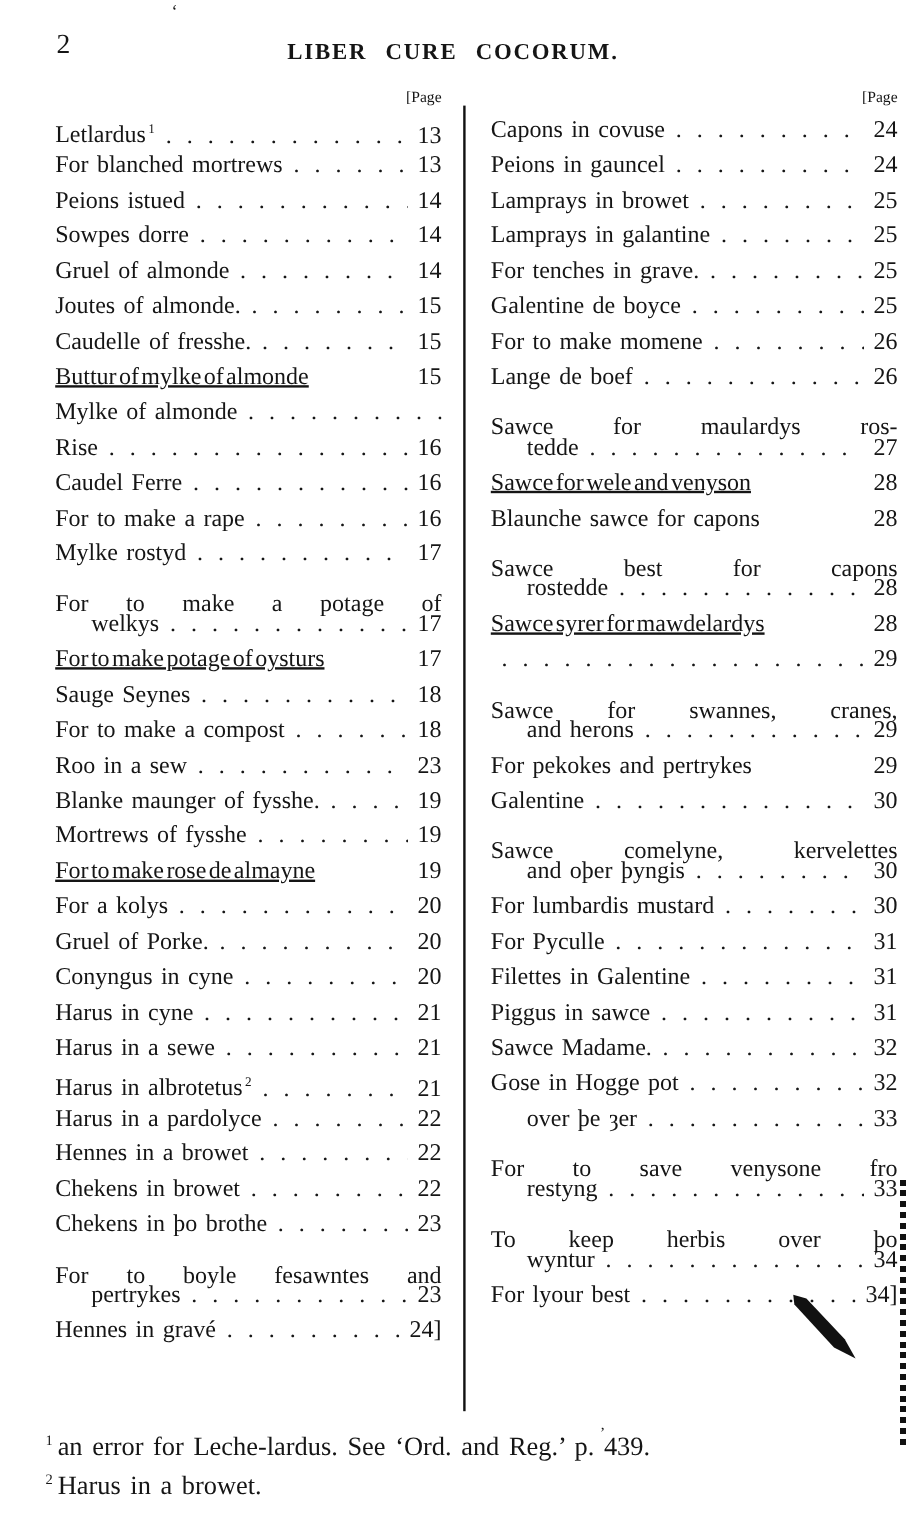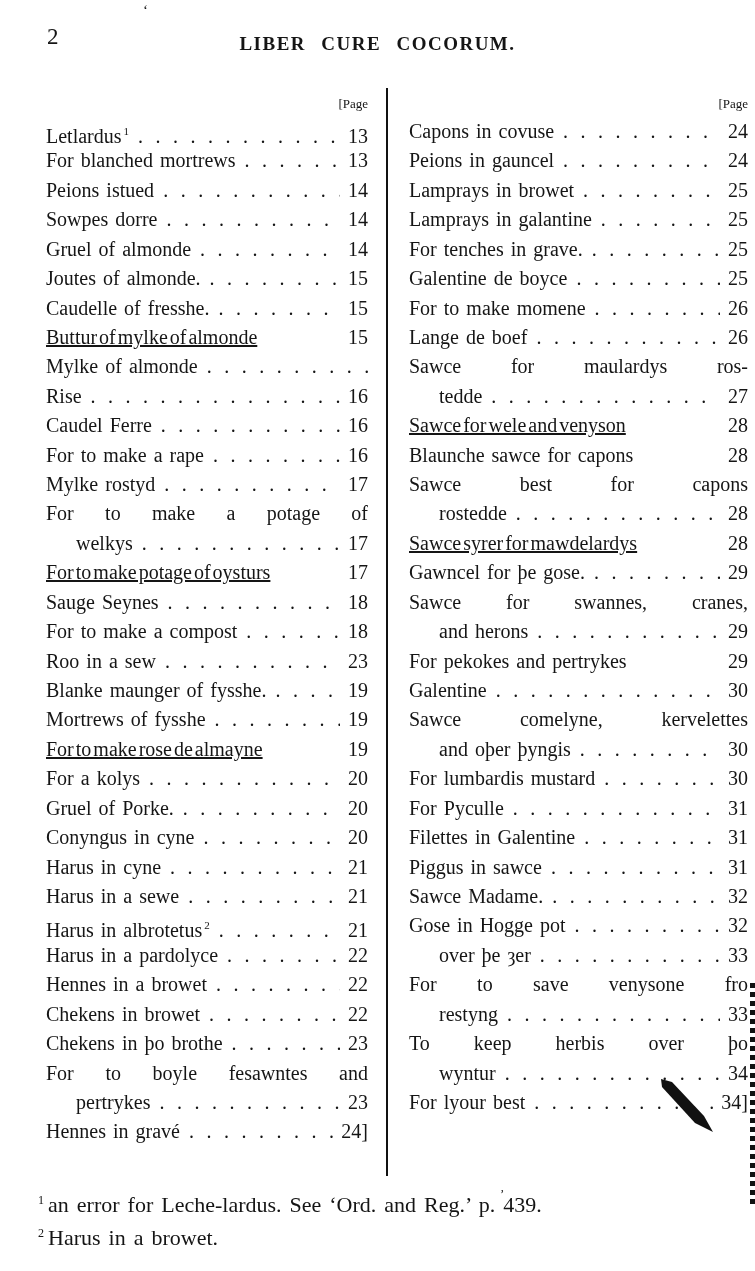--- a/index.html
+++ b/index.html
@@ -18,35 +18,35 @@
   .tick-foot { position:absolute; left:500px; top:1186px; font-size:13px; }
 
   .title {
     position:absolute; left:0; top:33px; width:755px;
     text-align:center; font-size:19px; font-weight:bold;
     letter-spacing:1.5px; word-spacing:9px;
   }
 
   .divider { position:absolute; left:386px; top:88px; width:2px; height:1088px; background:#111; }
 
-  .col { position:absolute; top:91px; }
+  .col { position:absolute; top:68px; }
   .col.left  { left:46px;  width:322px; }
   .col.right { left:409px; width:339px; }
 
   .col-header { height:26px; line-height:26px; text-align:right; font-size:13px; }
 
   .toc-line {
     display:flex; align-items:baseline;
     height:29.43px; line-height:29.43px;
     font-size:20px; white-space:nowrap;
     word-spacing:2px;
   }
   .toc-line.indent { padding-left:30px;align-items:center; }
   .entry-text { flex:0 0 auto; }
-  .entry-text.justify { flex:1 1 auto; text-align:justify; text-align-last:justify; }
+  .entry-text.justify { flex:1 1 auto; text-align:justify; text-align-last:justify;margin-top:13px; }
   .entry-text.tight { word-spacing:-3px;text-decoration:underline; }
   .entry-text sup, .footnote sup { font-size:0.55em; vertical-align:super; letter-spacing:0; }
   .entry-text sup { margin-left:2px; }
   .dots {
     flex:1 1 auto; min-width:0;
     overflow:hidden; white-space:nowrap;
     letter-spacing:12.5px; padding-left:9px;
   }
   .pagenum { flex:0 0 auto; padding-left:8px; text-align:right; }
 
@@ -315,21 +315,20 @@
           <span class="entry-text">rostedde</span>
           <span class="dots">........................................</span>
           <span class="pagenum">28</span>
         </div>
         <div class="toc-line">
           <span class="entry-text tight">Sawce syrer for mawdelardys</span>
           <span class="dots"></span>
           <span class="pagenum">28</span>
         </div>
         <div class="toc-line">
-          <span class="entry-text">Gawncel for þe gose.</span>
           <span class="dots">........................................</span>
           <span class="pagenum">29</span>
         </div>
         <div class="toc-line">
           <span class="entry-text justify">Sawce for swannes, cranes,</span>
         </div>
         <div class="toc-line indent">
           <span class="entry-text">and herons</span>
           <span class="dots">........................................</span>
           <span class="pagenum">29</span>

